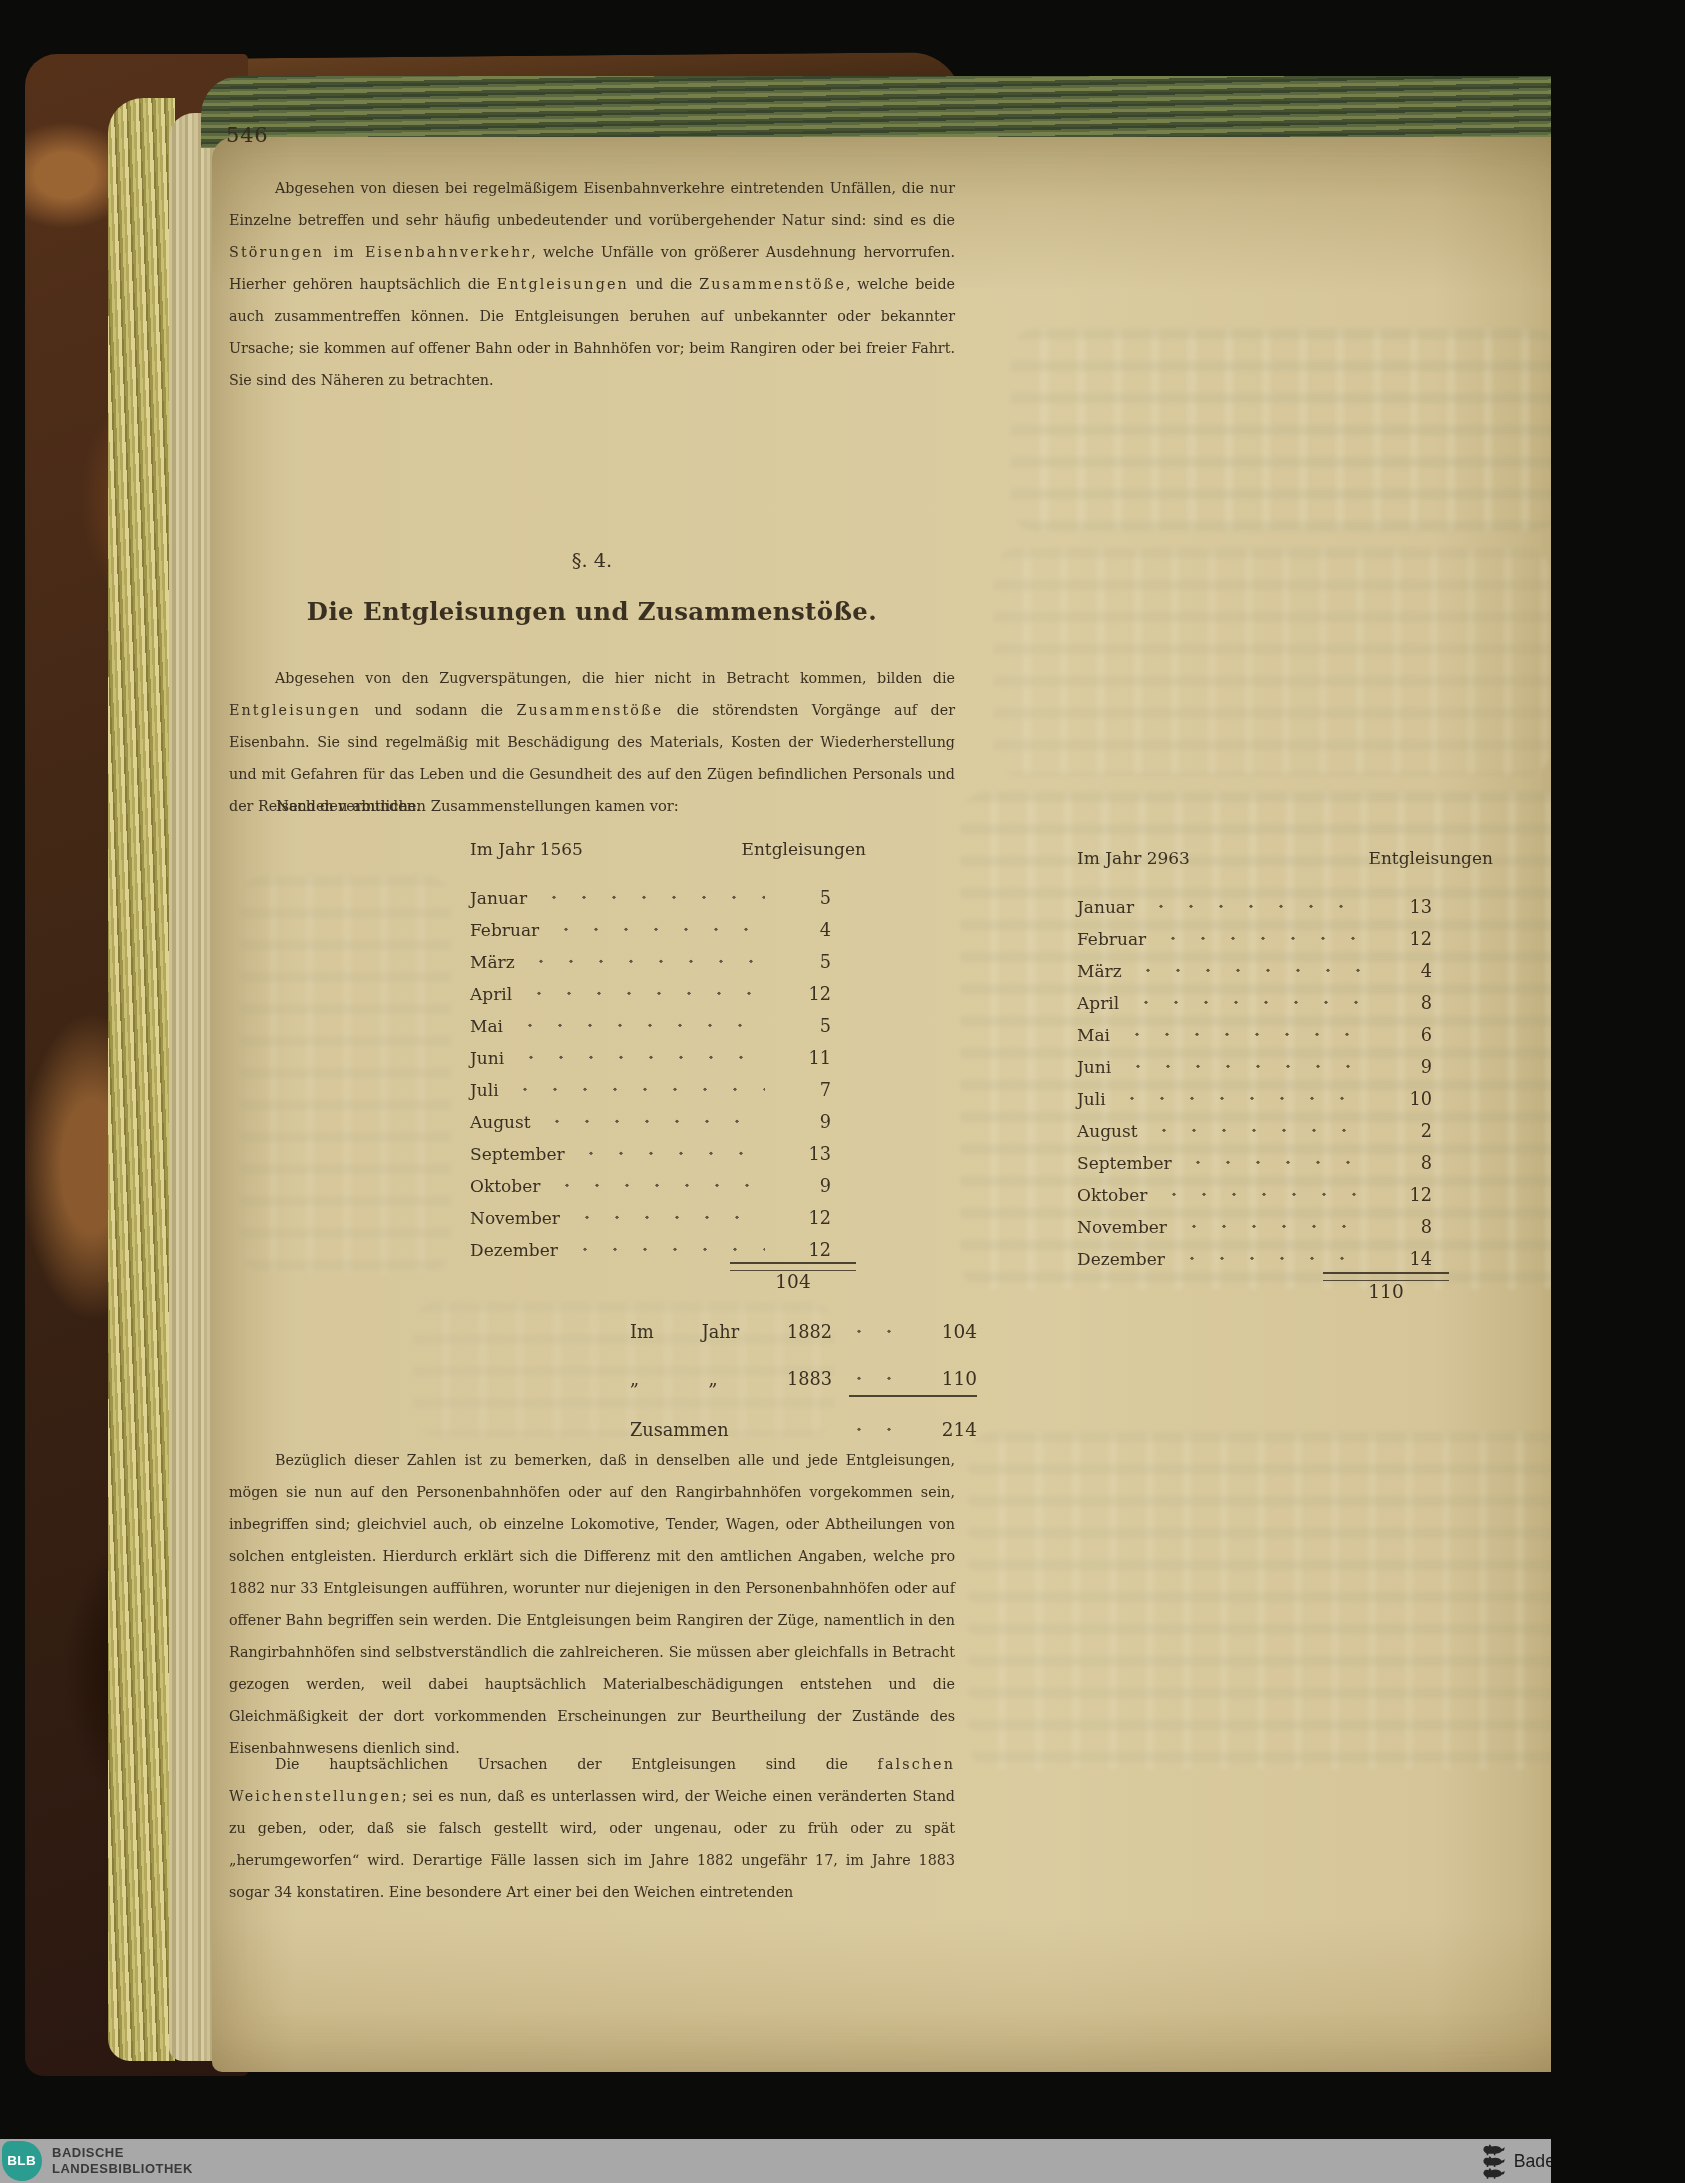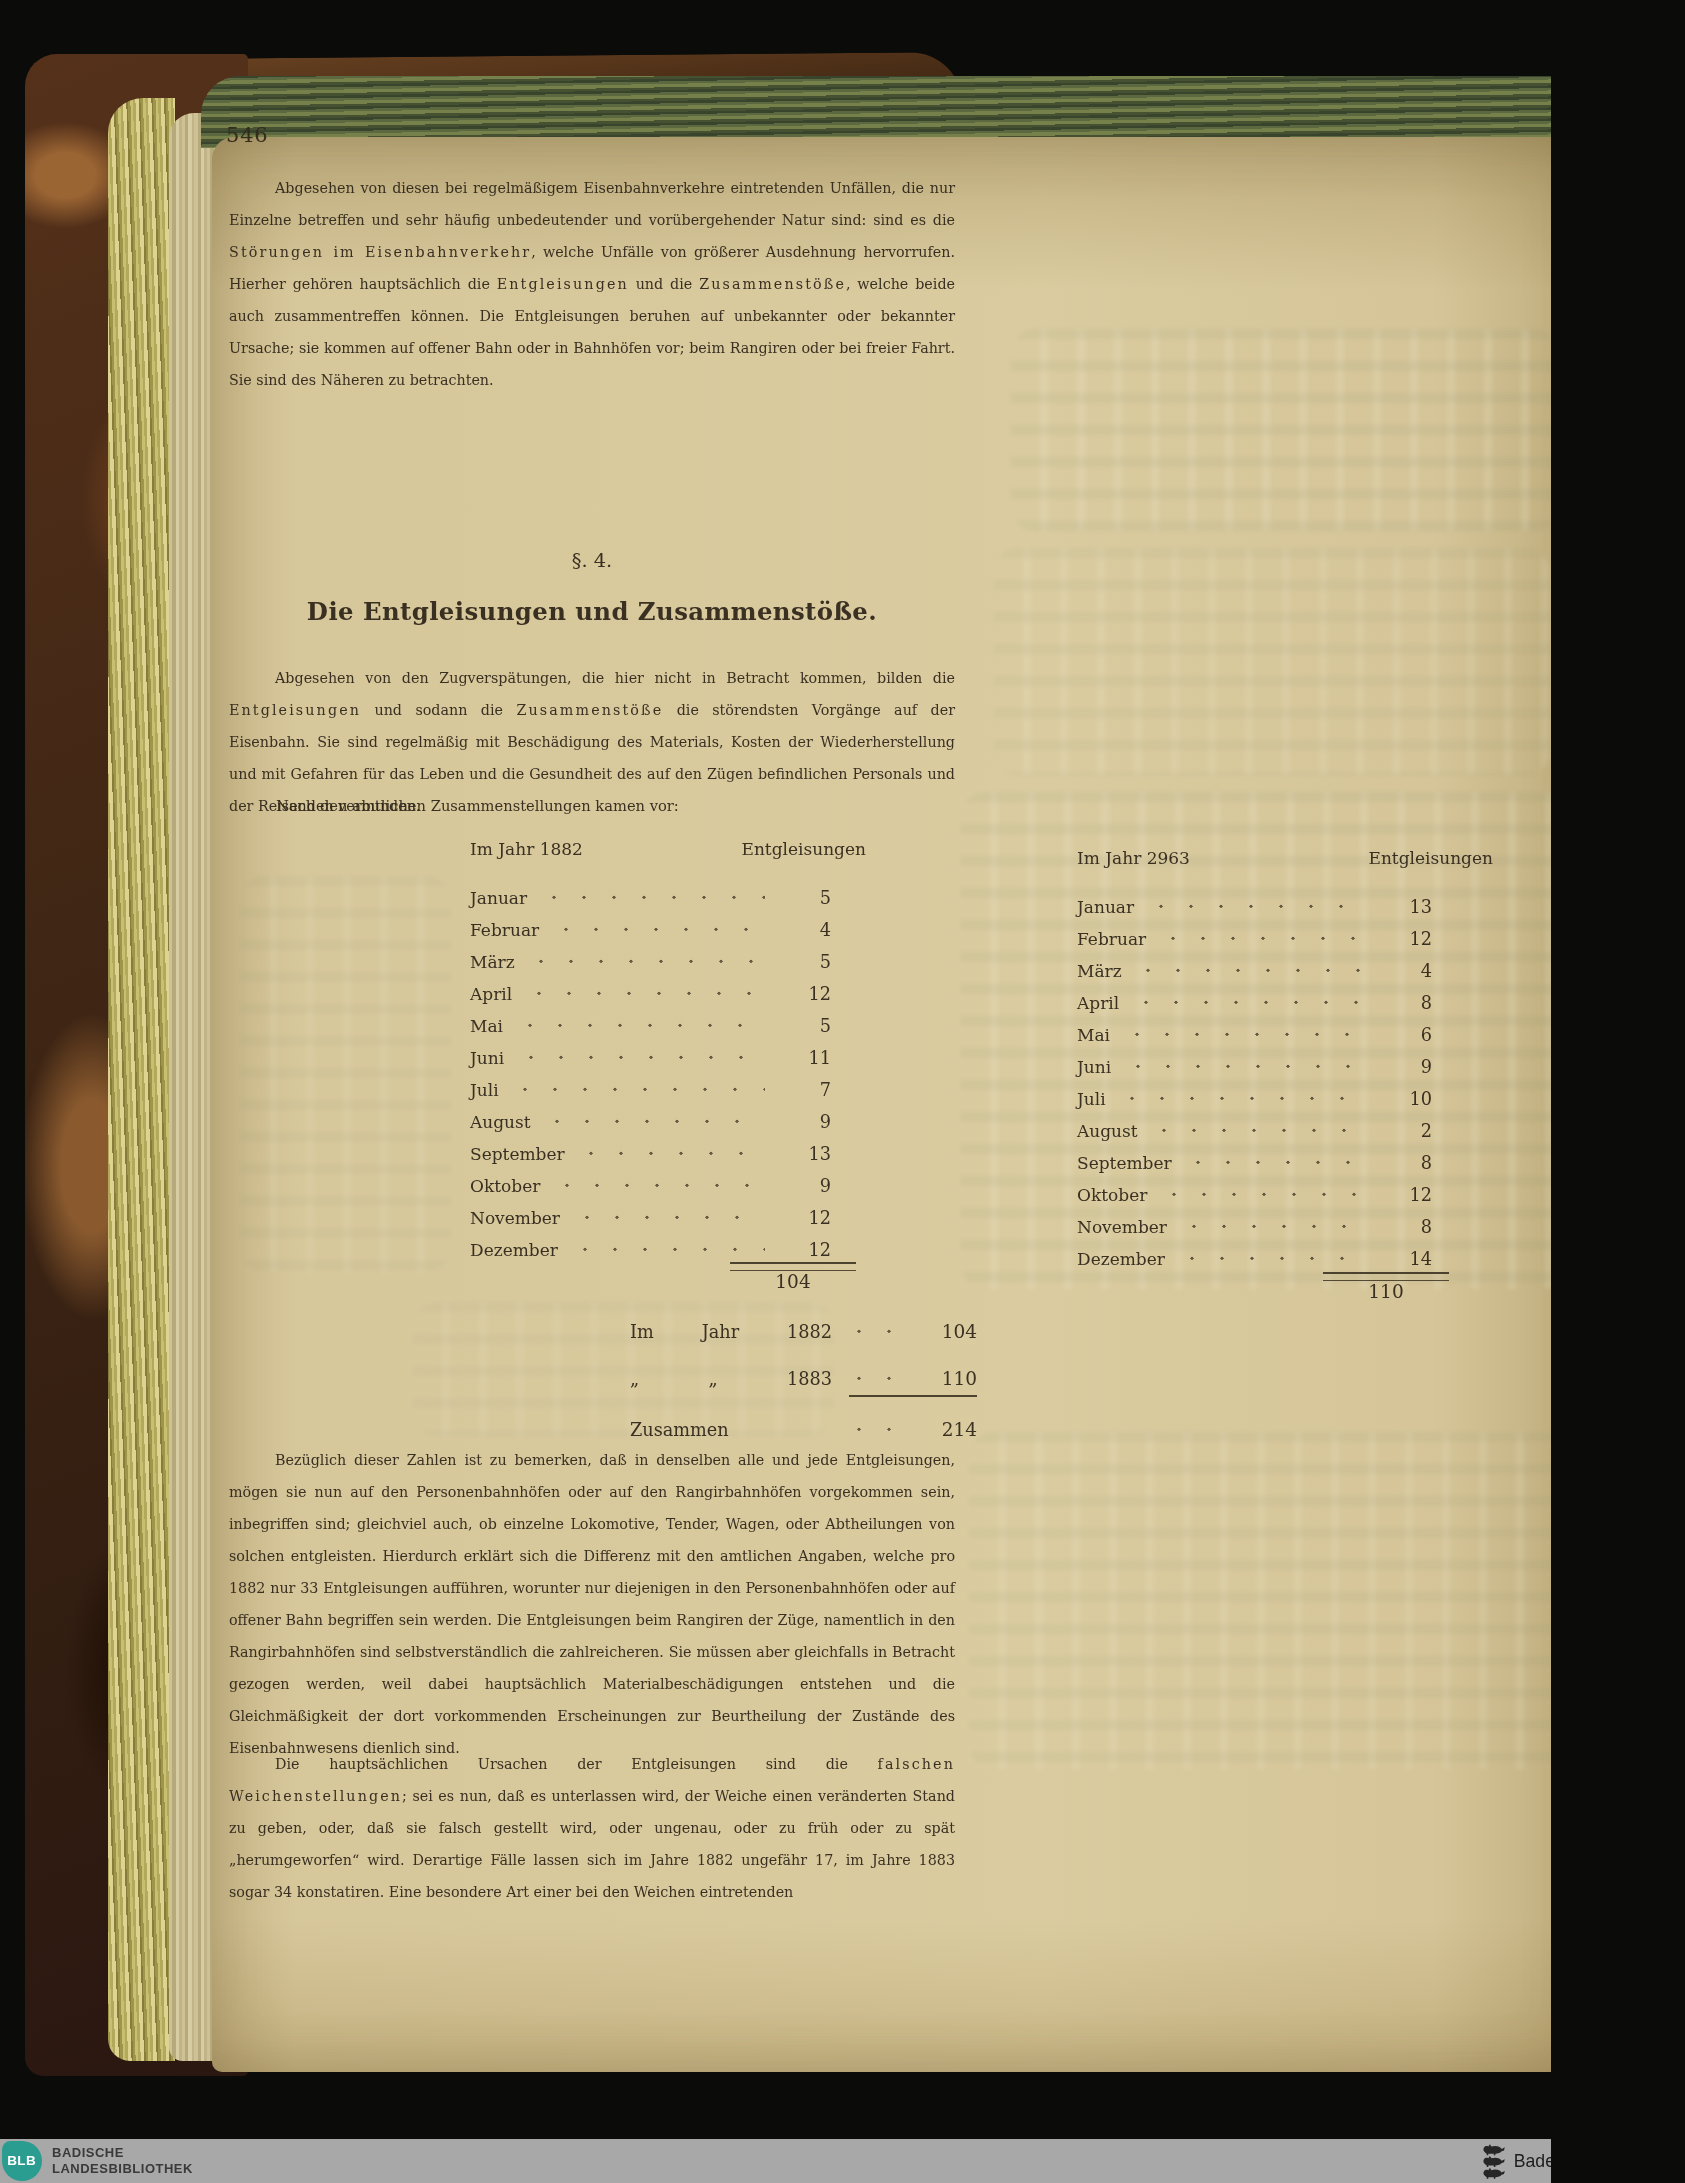--- a/index.html
+++ b/index.html
@@ -109,21 +109,21 @@
 
   <div class="mark ink">§. 4.</div>
   <div class="title ink">Die Entgleisungen und Zusammenstöße.</div>
 
   <div class="para ink" style="top:662px;"><span>Abgesehen von den Zugverspätungen, die hier nicht in Betracht kommen, bilden die </span><span class="sperr">Entgleisungen</span><span> und sodann die </span><span class="sperr">Zusammenstöße</span><span> die störendsten Vorgänge auf der Eisenbahn. Sie sind regelmäßig mit Beschädigung des Materials, Kosten der Wiederherstellung und mit Gefahren für das Leben und die Gesundheit des auf den Zügen befindlichen Personals und der Reisenden verbunden.</span></div>
 
   <div class="introline ink">Nach den amtlichen Zusammenstellungen kamen vor:</div>
 
   <div class="mtable ink" style="left:470px;top:839px;width:396px;">
     <div class="mhead">
-      <span>Im Jahr 1882</span>
+      <span>Im Jahr 1565</span>
       <span>Entgleisungen</span>
     </div>
     <div style="padding-right:35px;">
         <div class="trow">
           <span class="mn">Januar</span>
           <span class="lead"></span>
           <span class="mv">5</span>
         </div>
         <div class="trow">
           <span class="mn">Februar</span>

